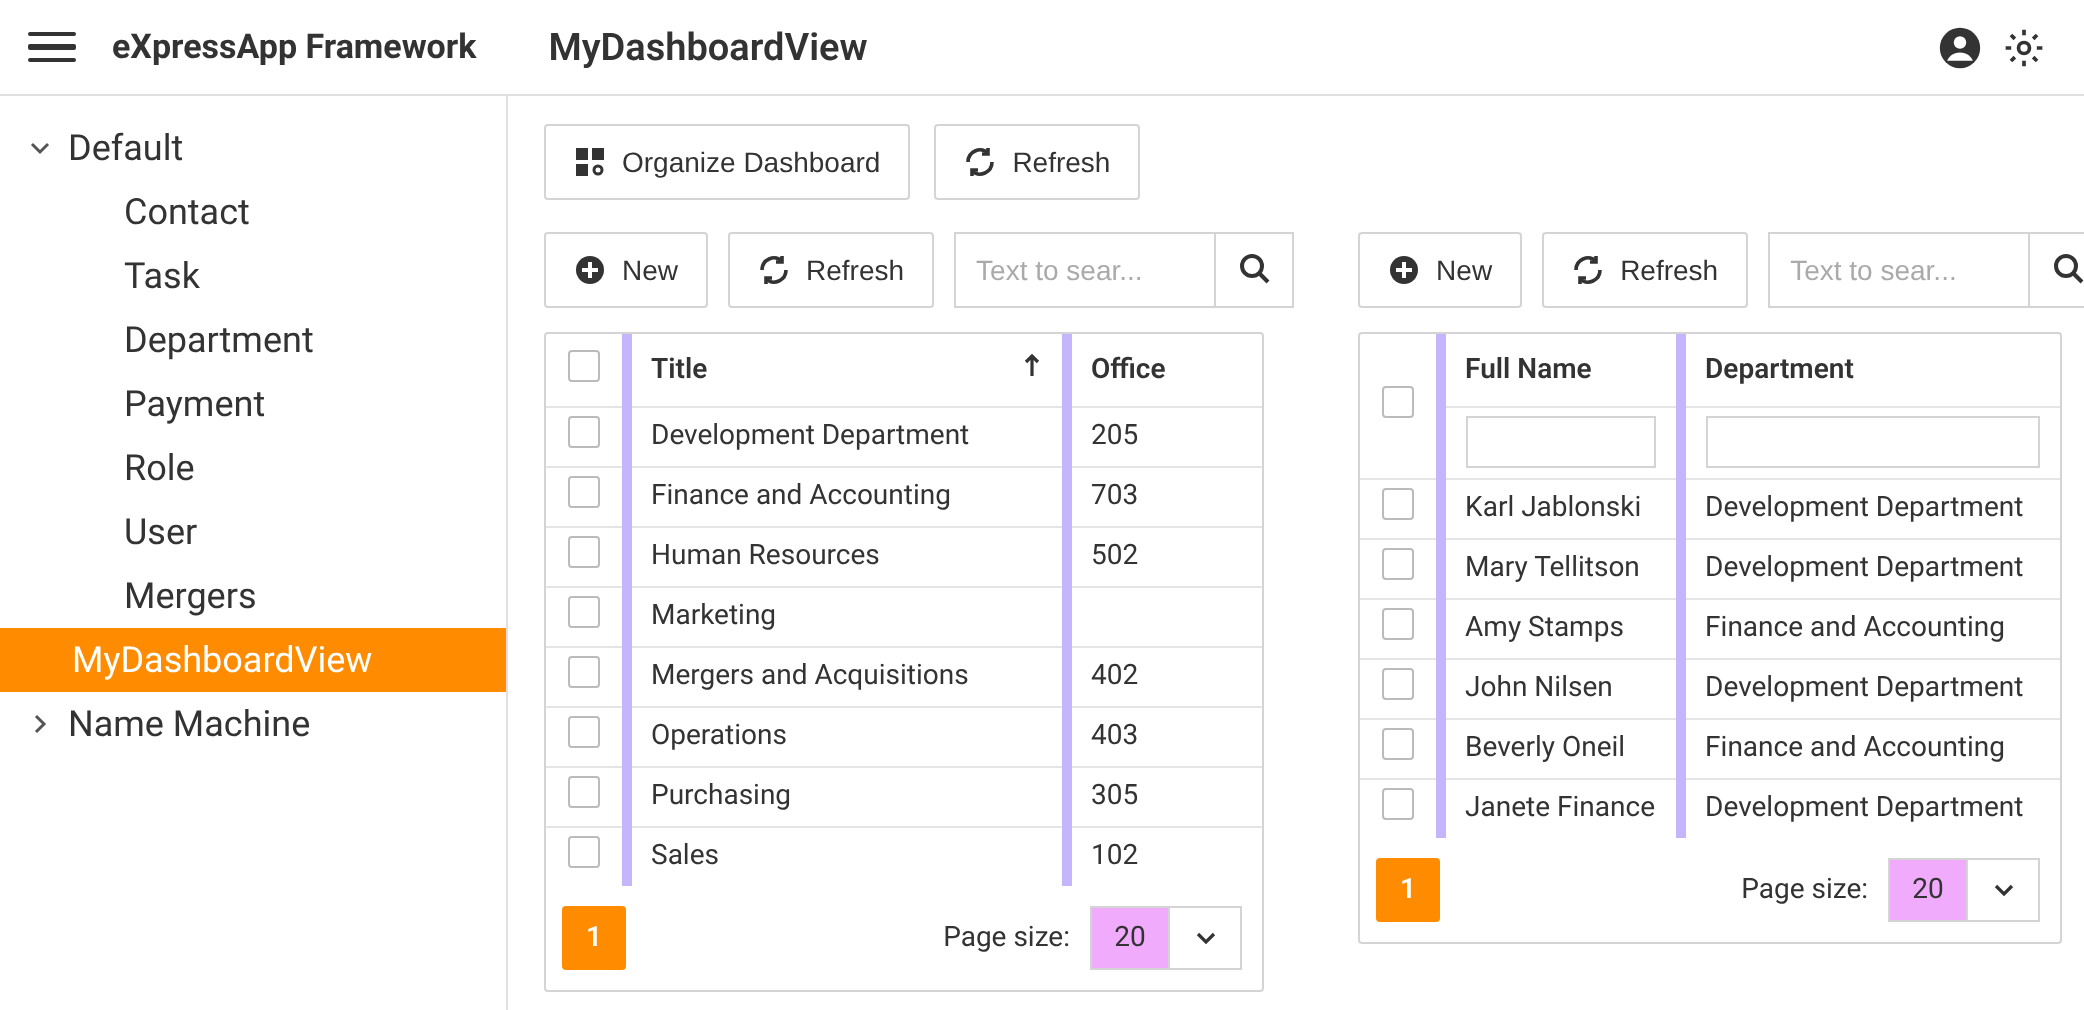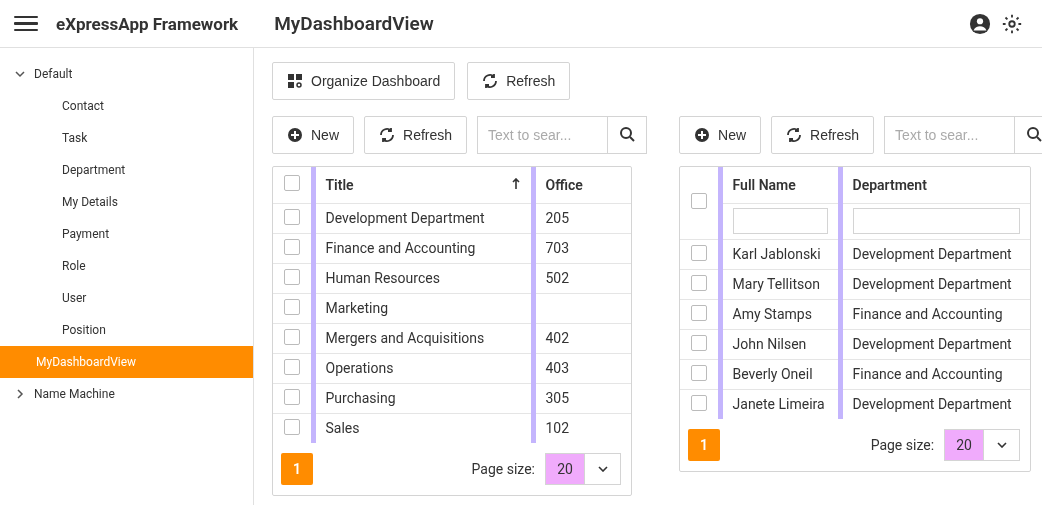--- a/index.html
+++ b/index.html
@@ -9,21 +9,21 @@
   .header { height:48px; border-bottom:1px solid #e0e0e0; display:flex; align-items:center; padding:0 14px;justify-content:flex-end; }
   .ham { width:24px; height:24px; display:flex; flex-direction:column; justify-content:center; gap:4px; cursor:pointer; margin-right:18px; }
   .ham span { display:block; height:2.5px; background:#333; border-radius:1px; }
   .app-title { font-weight:700; font-size:17px; margin-right:36px; white-space:nowrap; }
   .view-title { font-weight:600; font-size:19px; }
   .header-spacer { flex:1; }
   .header-icon { width:32px; height:32px; display:flex; align-items:center; justify-content:center; cursor:pointer; color:#333; }
   .body { flex:1; display:flex; overflow:hidden; }
   
   .nav { width:254px; border-right:1px solid #e0e0e0; padding-top:10px; overflow-y:auto; }
-  .nav-row { display:flex; align-items:center; height:32px; padding:0 12px; cursor:pointer; font-size:12px; }
+  .nav-row { display:flex; align-items:center; height:32px; padding:0 12px; cursor:pointer; font-size:18px; }
   .nav-row.group { font-weight:400; }
   .nav-row .chev { width:16px; margin-right:6px; color:#555; display:flex; align-items:center; justify-content:center; }
   .nav-row.item { padding-left:62px; }
   .nav-row.item.sel { background:#ff8c00; color:#fff; }
   .nav-row.item.sel-indent { padding-left:36px; }
   
   .main { flex:1; padding:14px 18px; overflow:auto; }
   .toolbar-top { display:flex; gap:12px; margin-bottom:16px; }
   .btn { border:1px solid #d4d4d4; background:#fff; height:38px; padding:0 14px; display:inline-flex; align-items:center; gap:8px; cursor:pointer; border-radius:2px; font-size:14px; color:#333; }
   .btn .ico { display:flex; align-items:center; }
@@ -94,33 +94,30 @@
       <div class="nav-row item">
           <span>Contact</span>
         </div>
       <div class="nav-row item">
           <span>Task</span>
         </div>
       <div class="nav-row item">
           <span>Department</span>
         </div>
       <div class="nav-row item">
-          <span>My Details</span>
-        </div>
-      <div class="nav-row item">
           <span>Payment</span>
         </div>
       <div class="nav-row item">
           <span>Role</span>
         </div>
       <div class="nav-row item">
           <span>User</span>
         </div>
       <div class="nav-row item">
-          <span>Position</span>
+          <span>Mergers</span>
         </div>
       <div class="nav-row item sel sel-indent">
           <span>MyDashboardView</span>
         </div>
       <div class="nav-row group">
         <span class="chev">
             <svg width="10" height="10" viewBox="0 0 10 10">
               <path d="M3 1l4 4-4 4" stroke="#555" stroke-width="1.5" fill="none"></path>
             </svg>
           </span>
@@ -319,21 +316,21 @@
                     <td class="colsep">John Nilsen</td>
                     <td>Development Department</td>
                   </tr>
                   <tr>
                     <td class="chkcell colsep"><span class="chk"></span></td>
                     <td class="colsep">Beverly Oneil</td>
                     <td>Finance and Accounting</td>
                   </tr>
                   <tr>
                     <td class="chkcell colsep"><span class="chk"></span></td>
-                    <td class="colsep">Janete Limeira</td>
+                    <td class="colsep">Janete Finance</td>
                     <td>Development Department</td>
                   </tr>
                 </tbody>
             </table>
             <div class="pager">
               <div class="page-cur">1</div>
               <div class="pager-spacer"></div>
               <span class="page-size-label">Page size:</span>
               <div class="page-size-box">20</div>
               <div class="page-size-dd">

